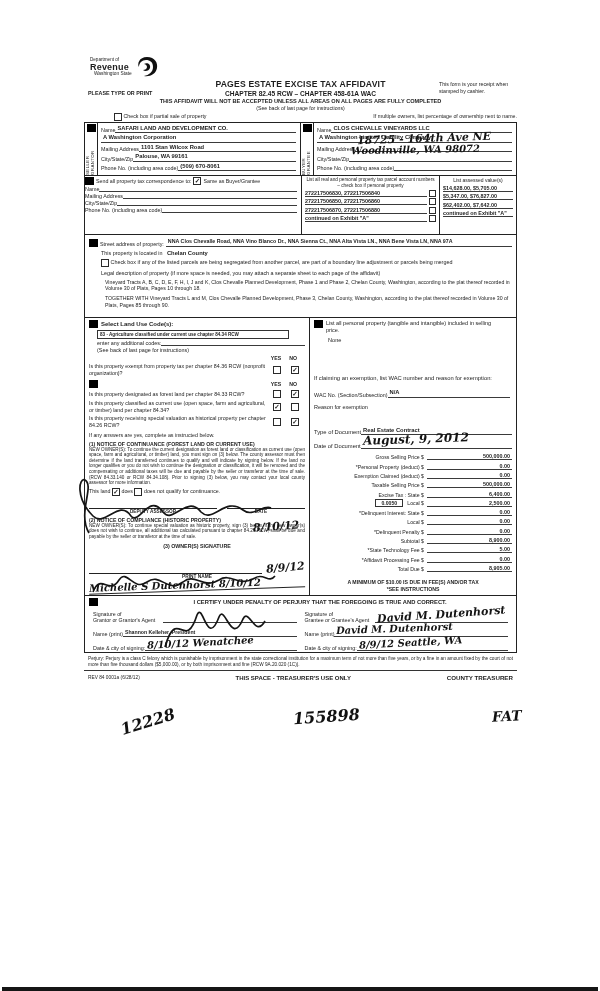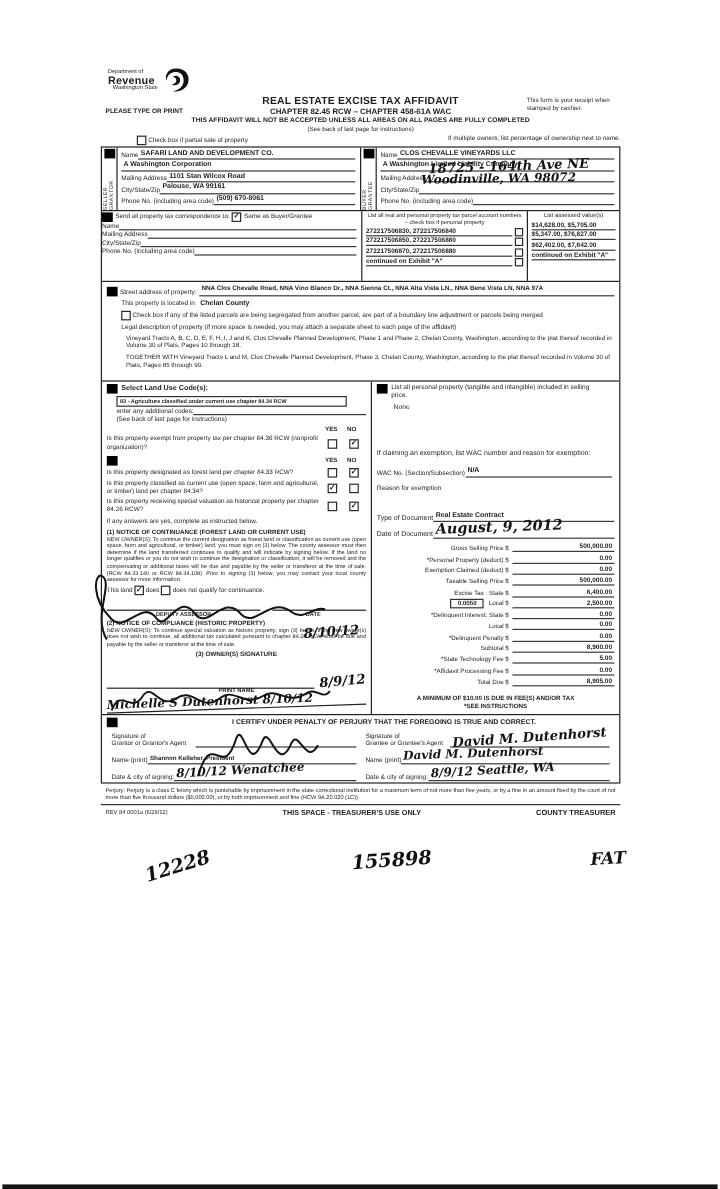--- a/index.html
+++ b/index.html
@@ -123,21 +123,21 @@
           <div class="logo-dept">Department of</div>
           <div class="logo-rev">Revenue</div>
           <div class="logo-wa">Washington State</div>
         </div>
         <svg class="swoosh" width="24" height="22" viewBox="0 0 24 22">
           <path d="M12 1 C20 1 23 7 22 12 C21 18 15 21 9 20 C14 19 18 16 18 11 C18 6 15 4 11 4 C7 4 4 7 4 11 C2 8 4 1 12 1 Z" fill="#111"></path>
           <path d="M9 8 C12 6 16 8 15 12 C14 15 10 16 8 14 C10 14 12 13 12 11 C12 9 10 8 9 8 Z" fill="#111"></path>
         </svg>
       </div>
       <div class="title-wrap">
-        <div class="title">REAL ESTATE EXCISE TAX AFFIDAVIT</div>
+        <div class="title">PAGES ESTATE EXCISE TAX AFFIDAVIT</div>
         <div class="subtitle">CHAPTER 82.45 RCW – CHAPTER 458-61A WAC</div>
       </div>
       <div class="type-print">PLEASE TYPE OR PRINT</div>
       <div class="receipt">This form is your receipt when stamped by cashier.</div>
       <div class="warn">THIS AFFIDAVIT WILL NOT BE ACCEPTED UNLESS ALL AREAS ON ALL PAGES ARE FULLY COMPLETED</div>
       <div class="seeback">(See back of last page for instructions)</div>
       <div class="partialrow">
         <span>
           <span class="cb"></span>
           <span>Check box if partial sale of property</span>

